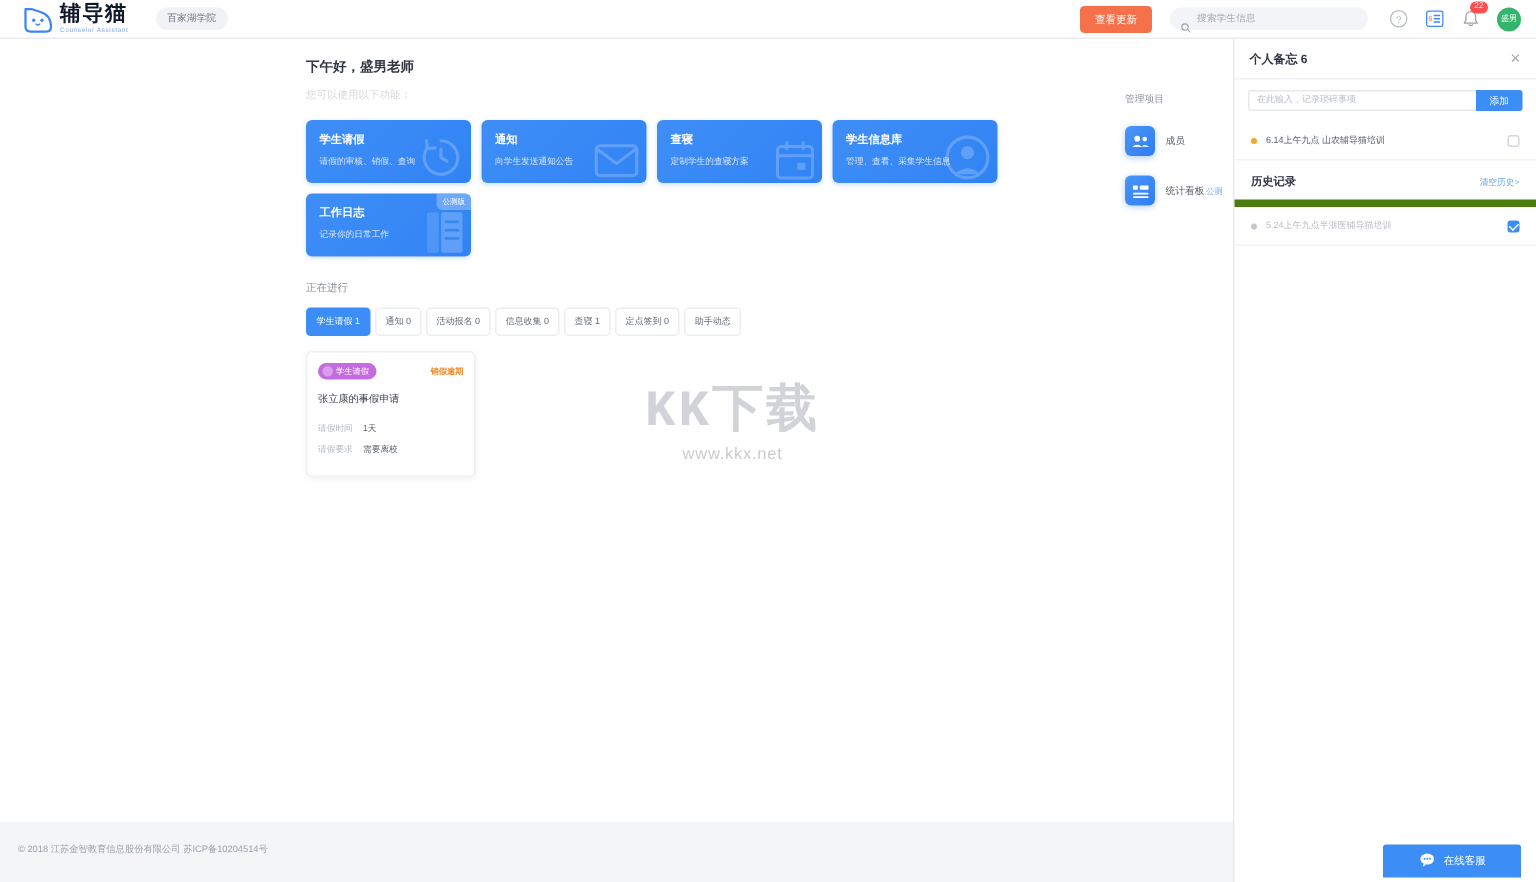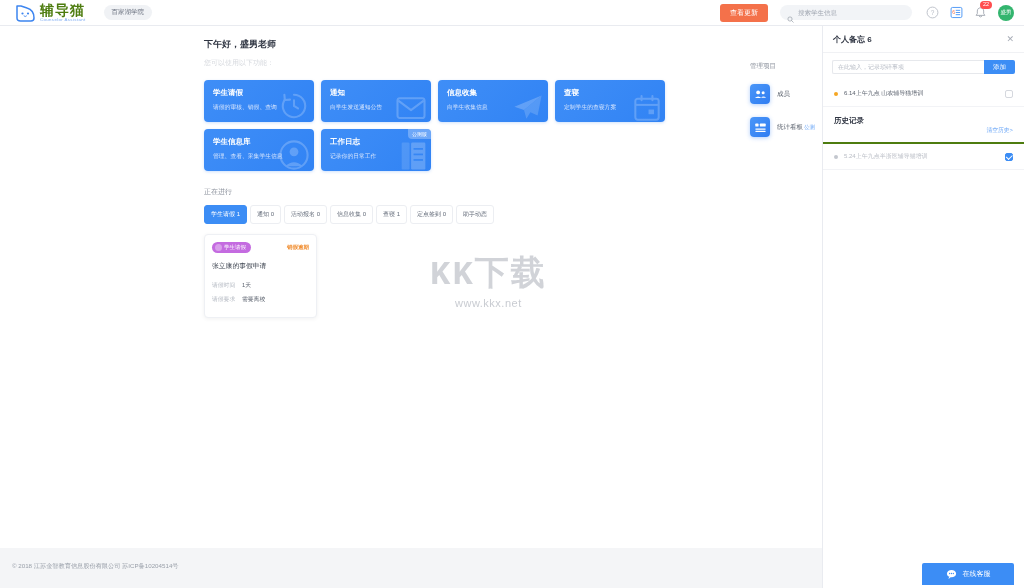--- a/index.html
+++ b/index.html
@@ -13,21 +13,21 @@
   
   .header {
     position: absolute; top: 0; left: 0; width: 1024px; height: 26px;
     background: #ffffff;
     border-bottom: 1px solid #e9ebf0;
     display: flex; align-items: center;
   }
   .logo-wrap { display: flex; align-items: center; margin-left: 14px; }
   .logo-mark { width: 22px; height: 20px; margin-right: 4px; }
   .logo-text { display: flex; flex-direction: column; line-height: 1; }
-  .logo-cn { font-size: 14px; font-weight: bold; color: #4d7c0f; letter-spacing: 1px; }
+  .logo-cn { font-size: 14px; font-weight: bold; color: #0f172a; letter-spacing: 1px; font-family: Liberation Mono, monospace; }
   .logo-en { font-size: 4.3px; color: #7aa9f2; letter-spacing: .4px; margin-top: 1.5px; }
   .school-badge {
     margin-left: 18px; background: #f0f2f5; color: #6b7280;
     font-size: 6.5px; padding: 3px 8px; border-radius: 9px; white-space: nowrap;
   }
   .header-right { margin-left: auto; display: flex; align-items: center; margin-right: 10px; }
   .update-btn {
     background: #f4714a; color: #fff; font-size: 7px;
     padding: 4px 10px; border-radius: 3px; border: none; cursor: pointer;
     margin-right: 12px; white-space: nowrap;
@@ -189,22 +189,22 @@
   .cbox.checked {
     background: #3c8df5; border-color: #3c8df5;
     display: flex; align-items: center; justify-content: center;
   }
   .cbox.checked::after {
     content: ""; width: 2.5px; height: 5px;
     border: solid #fff; border-width: 0 1.3px 1.3px 0;
     transform: rotate(45deg) translate(-.2px,-.7px);
   }
   .hist-head {
-    display: flex; align-items: flex-start;
-    padding: 9px 11px 7px 11px; border-bottom: 2px solid #4d7c0f; flex-direction: column;
+    display: flex; align-items: center;
+    padding: 9px 11px 7px 11px; border-bottom: 5px solid #4d7c0f;
   }
   .hist-title { font-size: 7.5px; font-weight: bold; color: #2f3542; }
   .hist-clear { margin-left: auto; font-size: 5.8px; color: #6aa6f7; cursor: pointer; }
 
   
   .footer {
     position: absolute; top: 548px; left: 0; width: 822px; height: 40px;
     background: #f4f5f7;
   }
   .footer-text { font-size: 6.2px; color: #9aa0aa; position: absolute; top: 14px; left: 12px; }
@@ -305,30 +305,20 @@
       <div class="d">向学生发送通知公告</div>
       <span class="gicon">
         <svg viewBox="0 0 40 34" width="32" height="27">
           <rect x="3" y="4" width="34" height="25" rx="3" fill="none" stroke="#fff" stroke-width="2.6"></rect>
           <path d="M4 7 L20 19 L36 7" fill="none" stroke="#fff" stroke-width="2.6" stroke-linejoin="round"></path>
         </svg>
       </span>
     </div>
 
 
-    <div class="fcard">
-      <div class="t">信息收集</div>
-      <div class="d">向学生收集信息</div>
-      <span class="gicon">
-        <svg viewBox="0 0 40 36" width="32" height="29">
-          <path d="M37 3 L3 17 L15 21 L37 3 Z" fill="#fff"></path>
-          <path d="M37 3 L15 21 L18 32 L23 24 L32 28 L37 3 Z" fill="#fff" opacity=".75"></path>
-        </svg>
-      </span>
-    </div>
 
     <div class="fcard">
       <div class="t">查寝</div>
       <div class="d">定制学生的查寝方案</div>
       <span class="gicon">
         <svg viewBox="0 0 36 36" width="28" height="28">
           <rect x="3" y="6" width="30" height="27" rx="3" fill="none" stroke="#fff" stroke-width="2.6"></rect>
           <line x1="3" y1="14" x2="33" y2="14" stroke="#fff" stroke-width="2.6"></line>
           <line x1="11" y1="2.5" x2="11" y2="8" stroke="#fff" stroke-width="2.6" stroke-linecap="round"></line>
           <line x1="25" y1="2.5" x2="25" y2="8" stroke="#fff" stroke-width="2.6" stroke-linecap="round"></line>

